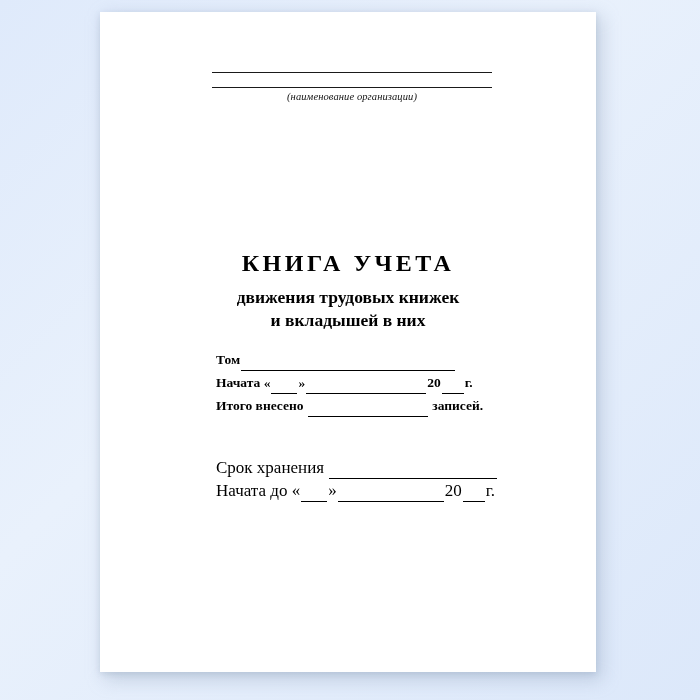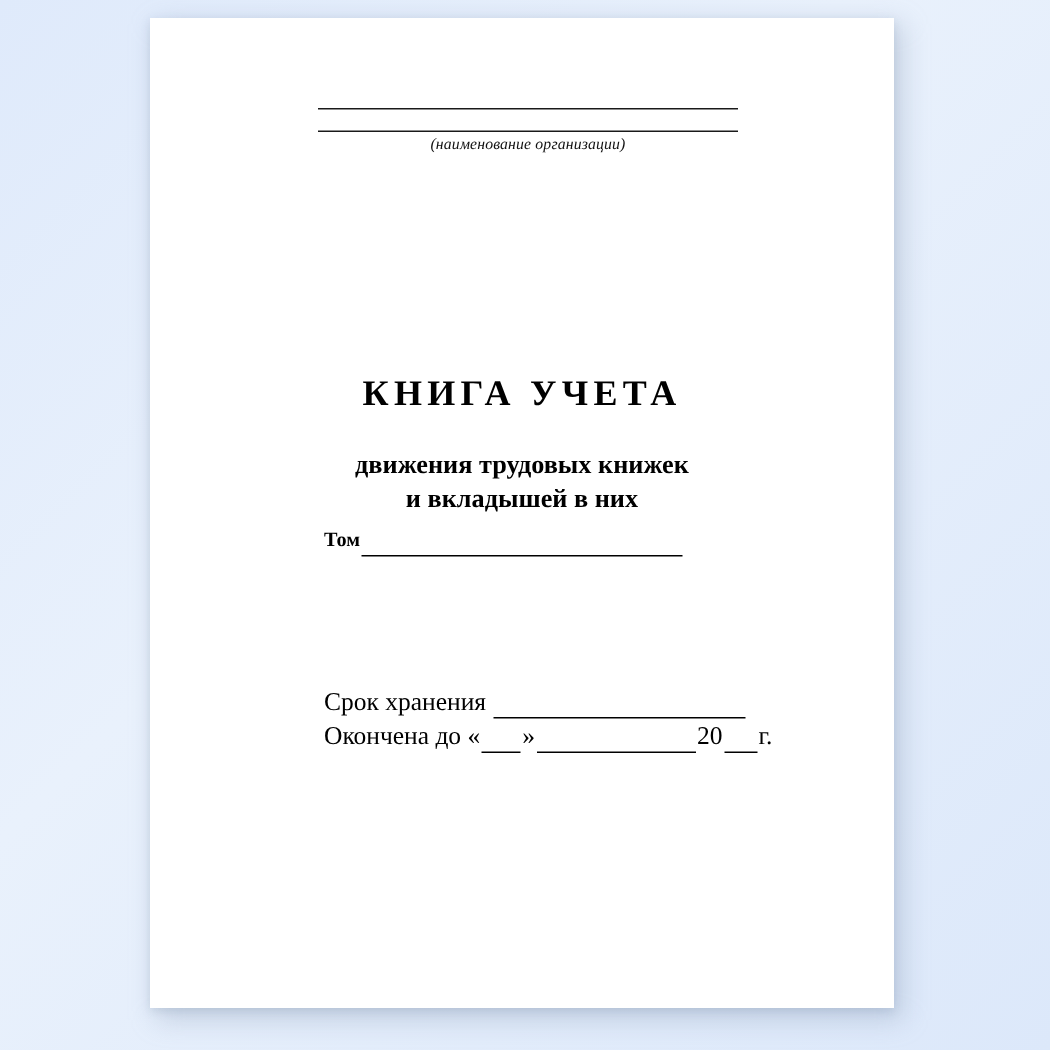--- a/index.html
+++ b/index.html
@@ -93,21 +93,21 @@
     color: #000;
     line-height: 38px;
     white-space: nowrap;
   }
   .title-sub1 {
     font-family: "Liberation Serif", serif;
     font-weight: bold;
     font-size: 17.5px;
     color: #000;
     line-height: 23px;
-    margin-top: 16px;
+    margin-top: 4px;
   }
   .title-sub2 {
     font-family: "Liberation Serif", serif;
     font-weight: bold;
     font-size: 17.5px;
     color: #000;
     line-height: 23px;
   }
 
   
@@ -178,32 +178,38 @@
         <div class="title-sub1">движения трудовых книжек</div>
         <div class="title-sub2">и вкладышей в них</div>
       </div>
 
       <div class="fields">
 
         <div class="field-row">
           <span class="lbl">Том</span><span class="fill w-tom"></span>
         </div>
 
-
-
+        <div class="field-row">
+          <span class="lbl">Начата «</span><span class="fill w-quote"></span><span>»</span><span class="fill w-mid"></span><span>20</span><span class="fill w-yr"></span><span>г.</span>
+        </div>
+
+
+        <div class="field-row">
+          <span class="lbl">Итого внесено</span>&nbsp;<span class="fill w-itogo"></span>&nbsp;<span>записей.</span>
+        </div>
 
       </div>
 
       <div class="fields-late">
 
         <div class="field-row">
           <span class="lbl">Срок хранения</span>&nbsp;<span class="fill w-srok"></span>
         </div>
 
         <div class="field-row">
-          <span class="lbl">Окончена до «</span><span class="fill w-quote"></span><span>»</span><span class="fill w-hran"></span><span>20</span><span class="fill w-yr"></span><span>г.</span>
+          <span class="lbl">Начата до «</span><span class="fill w-quote"></span><span>»</span><span class="fill w-hran"></span><span>20</span><span class="fill w-yr"></span><span>г.</span>
         </div>
 
       </div>
 
     </div>
   </div>
 </div>
 
 </body></html>

